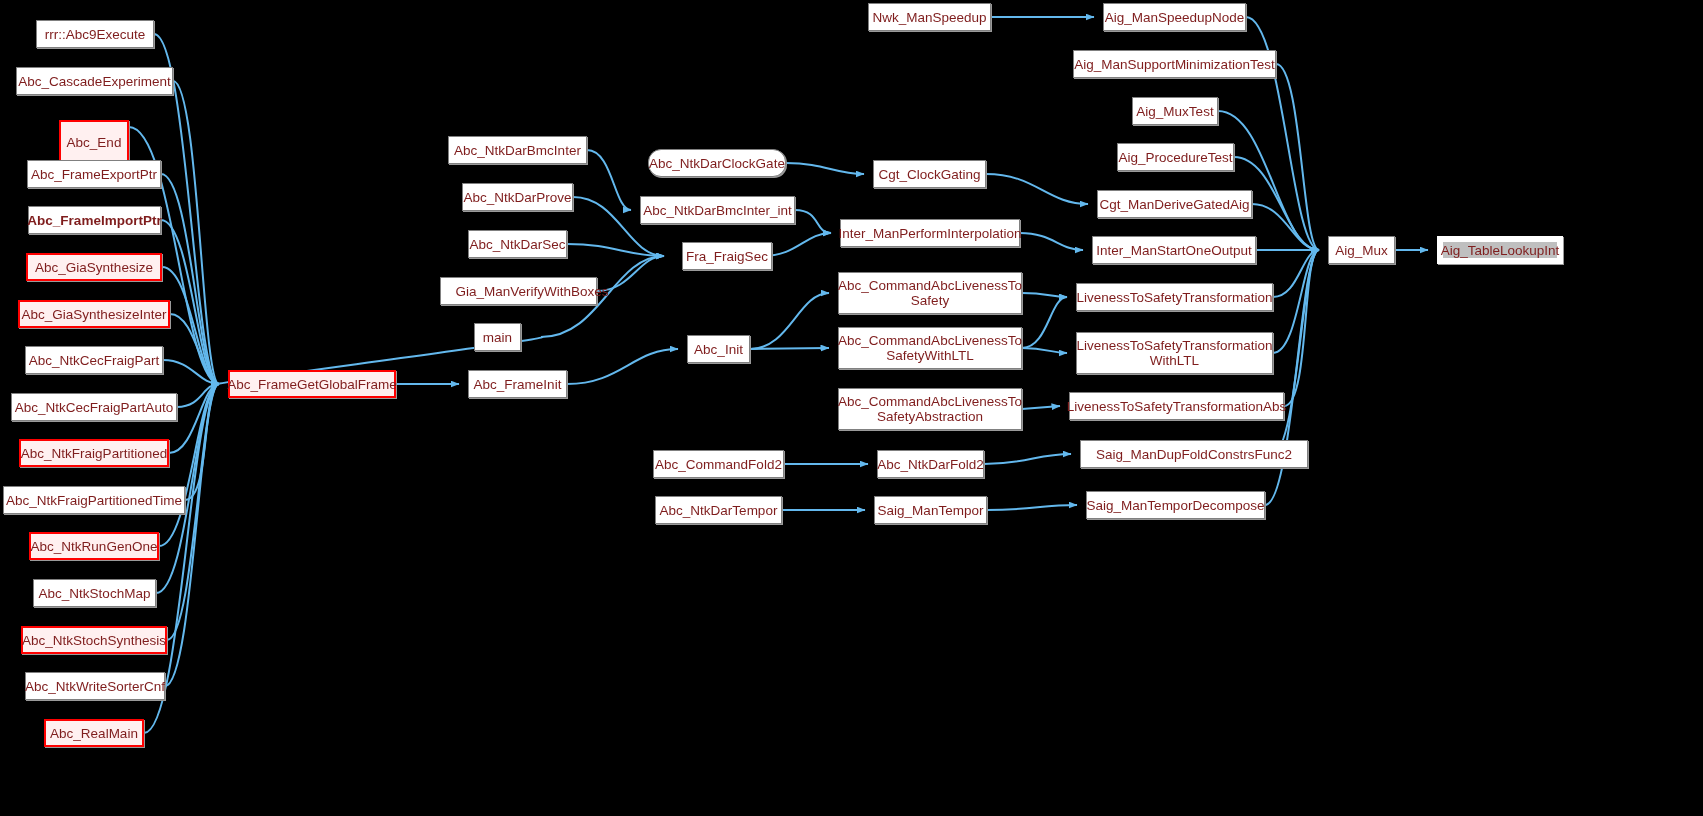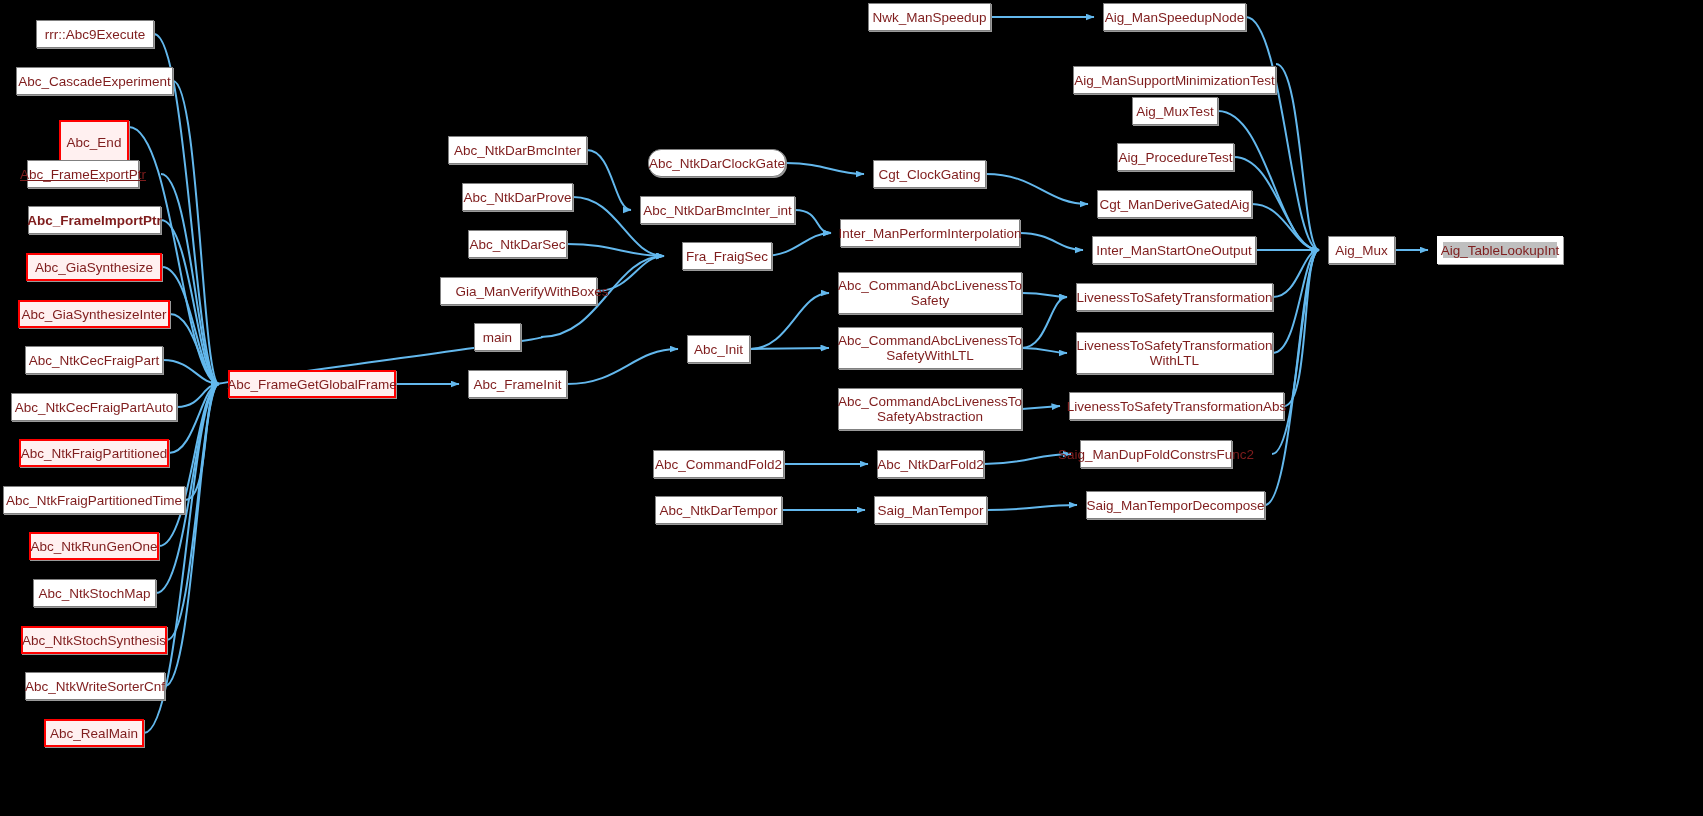--- a/index.html
+++ b/index.html
@@ -106,21 +106,21 @@
         <path d="M1284,406 C1310,406 1302,250 1319,250" stroke="#63b8ed" stroke-width="2" fill="none" marker-end="url(#arrow)"></path>
         <path d="M1272,454 C1298,454 1302,250 1319,250" stroke="#63b8ed" stroke-width="2" fill="none" marker-end="url(#arrow)"></path>
         <path d="M1265,505 C1293.35,505 1299.65,250 1319,250" stroke="#63b8ed" stroke-width="2" fill="none" marker-end="url(#arrow)"></path>
         <path d="M1395,250 L1428,250" stroke="#63b8ed" stroke-width="2" fill="none" marker-end="url(#arrow)"></path>
       </g>
   </svg>
   <div id="node-layer">
       <div class="node" style="left: 36px; top: 20px; width: 118px; height: 28px;">rrr::Abc9Execute</div>
       <div class="node" style="left: 16px; top: 67px; width: 157px; height: 28px;">Abc_CascadeExperiment</div>
       <div class="node red" style="left: 59px; top: 120px; width: 70px; height: 44px;">Abc_End</div>
-      <div class="node" style="left: 27px; top: 160px; width: 112px; height: 28px; text-decoration: underline;">Abc_FrameExportPtr</div>
+      <div class="node" style="left: 27px; top: 160px; width: 134px; height: 28px;">Abc_FrameExportPtr</div>
       <div class="node" style="left: 28px; top: 206px; width: 133px; height: 28px; font-weight: bold;">Abc_FrameImportPtr</div>
       <div class="node red" style="left: 26px; top: 253px; width: 136px; height: 28px;">Abc_GiaSynthesize</div>
       <div class="node red" style="left: 18px; top: 300px; width: 152px; height: 28px;">Abc_GiaSynthesizeInter</div>
       <div class="node" style="left: 25px; top: 346px; width: 138px; height: 28px;">Abc_NtkCecFraigPart</div>
       <div class="node" style="left: 11px; top: 393px; width: 166px; height: 28px;">Abc_NtkCecFraigPartAuto</div>
       <div class="node red" style="left: 19px; top: 439px; width: 150px; height: 28px;">Abc_NtkFraigPartitioned</div>
       <div class="node" style="left: 3px; top: 486px; width: 182px; height: 28px;">Abc_NtkFraigPartitionedTime</div>
       <div class="node red" style="left: 29px; top: 532px; width: 130px; height: 28px;">Abc_NtkRunGenOne</div>
       <div class="node" style="left: 33px; top: 579px; width: 123px; height: 28px;">Abc_NtkStochMap</div>
       <div class="node red" style="left: 21px; top: 626px; width: 146px; height: 28px;">Abc_NtkStochSynthesis</div>
@@ -144,27 +144,27 @@
       <div class="node" style="left: 838px; top: 272px; width: 184px; height: 42px;">Abc_CommandAbcLivenessTo
 Safety</div>
       <div class="node" style="left: 838px; top: 327px; width: 184px; height: 42px;">Abc_CommandAbcLivenessTo
 SafetyWithLTL</div>
       <div class="node" style="left: 838px; top: 388px; width: 184px; height: 42px;">Abc_CommandAbcLivenessTo
 SafetyAbstraction</div>
       <div class="node" style="left: 877px; top: 450px; width: 107px; height: 28px;">Abc_NtkDarFold2</div>
       <div class="node" style="left: 874px; top: 496px; width: 113px; height: 28px;">Saig_ManTempor</div>
       <div class="node" style="left: 868px; top: 3px; width: 123px; height: 28px;">Nwk_ManSpeedup</div>
       <div class="node" style="left: 1103px; top: 3px; width: 143px; height: 28px;">Aig_ManSpeedupNode</div>
-      <div class="node" style="left: 1073px; top: 50px; width: 203px; height: 28px; margin-top: 16px;">Aig_ManSupportMinimizationTest</div>
+      <div class="node" style="left: 1073px; top: 50px; width: 203px; height: 28px;">Aig_ManSupportMinimizationTest</div>
       <div class="node" style="left: 1132px; top: 97px; width: 86px; height: 28px;">Aig_MuxTest</div>
       <div class="node" style="left: 1117px; top: 143px; width: 117px; height: 28px;">Aig_ProcedureTest</div>
       <div class="node" style="left: 1097px; top: 190px; width: 155px; height: 28px;">Cgt_ManDeriveGatedAig</div>
       <div class="node" style="left: 1092px; top: 236px; width: 164px; height: 28px;">Inter_ManStartOneOutput</div>
       <div class="node" style="left: 1076px; top: 283px; width: 197px; height: 28px;">LivenessToSafetyTransformation</div>
       <div class="node" style="left: 1076px; top: 332px; width: 197px; height: 42px;">LivenessToSafetyTransformation
 WithLTL</div>
       <div class="node" style="left: 1069px; top: 392px; width: 215px; height: 28px;">LivenessToSafetyTransformationAbs</div>
-      <div class="node" style="left: 1080px; top: 440px; width: 152px; height: 28px;">Saig_ManDupFoldConstrsFunc2</div>
+      <div class="node" style="left: 1080px; top: 440px; width: 228px; height: 28px;">Saig_ManDupFoldConstrsFunc2</div>
       <div class="node" style="left: 1086px; top: 491px; width: 179px; height: 28px;">Saig_ManTemporDecompose</div>
       <div class="node" style="left: 1328px; top: 236px; width: 67px; height: 28px;">Aig_Mux</div>
       <div class="node gray" style="left: 1437px; top: 236px; width: 126px; height: 28px;">Aig_TableLookupInt</div>
     </div>
 </div>
 
 </body></html>

